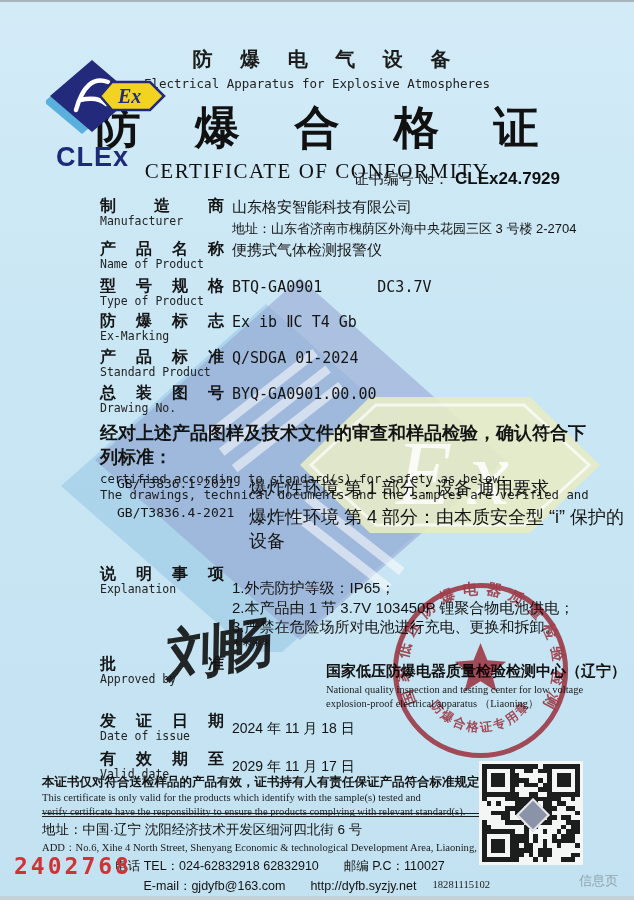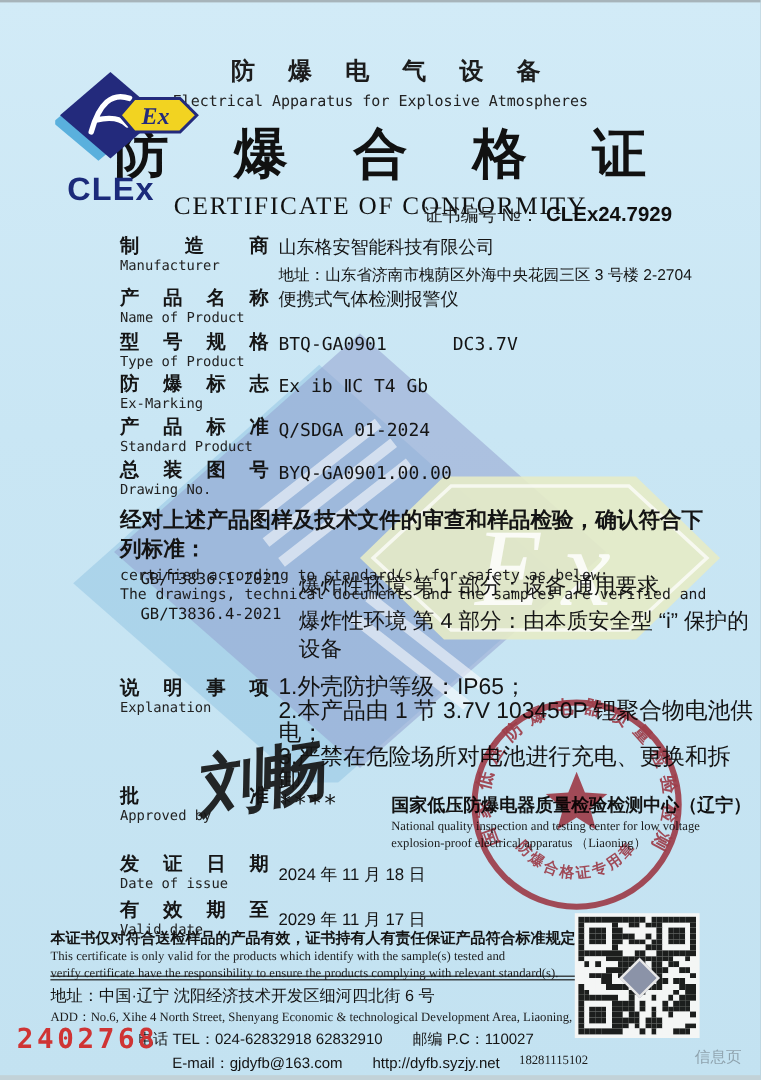--- a/index.html
+++ b/index.html
@@ -42,21 +42,21 @@
   .stmt-cn{font-size:18px;font-weight:700;color:#141414;}
   .stmt-en{font-family:"DejaVu Sans Mono",monospace;font-size:12.3px;color:#1d1d1d;line-height:16px;margin-top:2px;}
   .standards{position:absolute;left:117px;top:476px;z-index:1;}
   .std-row{display:flex;margin-bottom:5px;}
   .std-code{font-family:"DejaVu Sans Mono",monospace;font-size:13px;width:132px;flex:none;color:#161616;}
   .std-desc{font-size:18px;color:#141414;}
 
   
   .explain{position:absolute;left:100px;top:563px;display:flex;z-index:1;}
   .explain .flabel{padding-top:2px;}
-  .exp-items{margin-left:8px;font-size:19px;color:#141414;line-height:19.5px;}
+  .exp-items{margin-left:8px;font-size:15px;color:#141414;line-height:19.5px;margin-top:15px;}
   .exp-items .stars{font-family:"DejaVu Sans Mono",monospace;letter-spacing:1px;}
 
   
   .approve{position:absolute;left:100px;top:655px;z-index:1;width:124px;}
   .sig{position:absolute;left:166px;top:612px;z-index:2;font-size:56px;font-weight:700;color:#151515;transform:rotate(-9deg) skewX(-10deg);font-family:"DejaVu Serif",serif;letter-spacing:-4px;opacity:.92;}
   .org{position:absolute;left:326px;top:662px;width:302px;text-align:left;z-index:1;}
   .org-cn{font-size:15px;font-weight:700;color:#121212;}
   .org-en{font-family:"Liberation Serif",serif;font-size:10.5px;color:#1b1b1b;line-height:13.5px;margin-top:2px;}
   .seal{position:absolute;left:389px;top:579px;width:183px;height:183px;z-index:3;mix-blend-mode:multiply;opacity:.9;pointer-events:none;}
 

